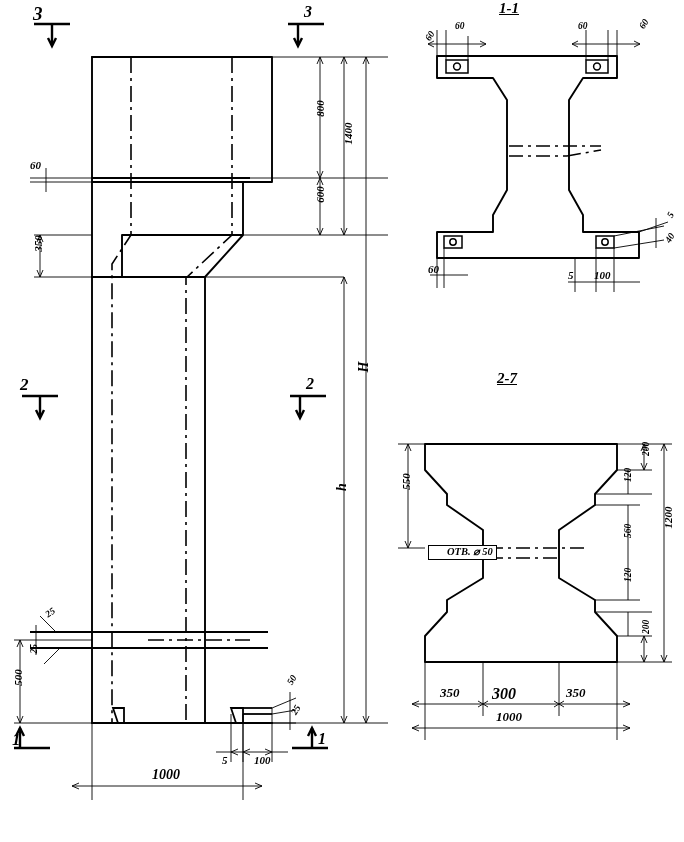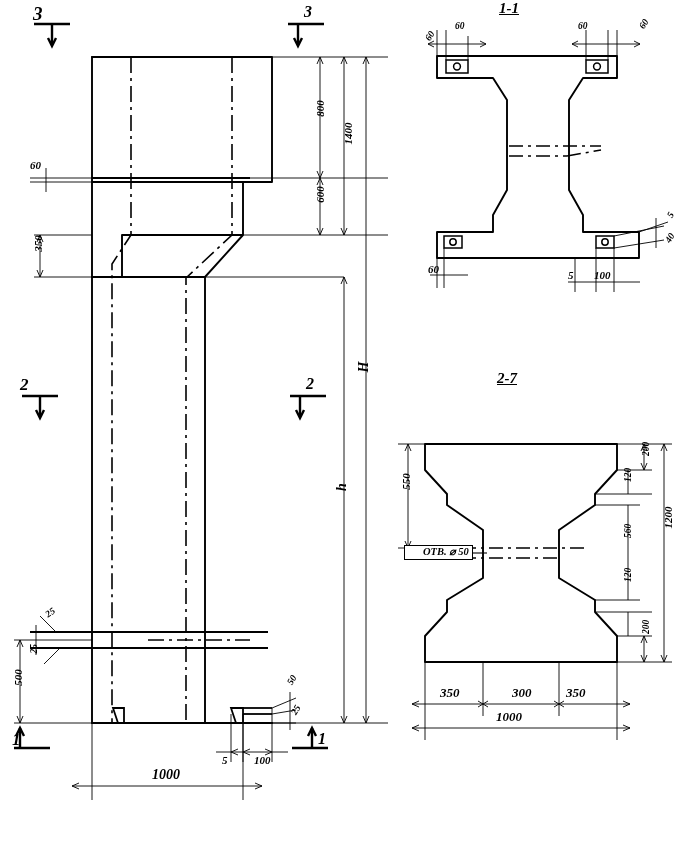--- a/index.html
+++ b/index.html
@@ -295,18 +295,18 @@
 <div class="lbl small" style="left:594px;top:270px;">100</div>
 
 <div class="lbl vert2 small" style="left:386px;top:476px;width:40px;text-align:center;">550</div>
 <div class="lbl vert2 tiny" style="left:630px;top:444px;width:34px;text-align:center;">200</div>
 <div class="lbl vert2 tiny" style="left:612px;top:470px;width:34px;text-align:center;">120</div>
 <div class="lbl vert2 tiny" style="left:612px;top:526px;width:34px;text-align:center;">560</div>
 <div class="lbl vert2 tiny" style="left:612px;top:570px;width:34px;text-align:center;">120</div>
 <div class="lbl vert2 tiny" style="left:630px;top:622px;width:34px;text-align:center;">200</div>
 <div class="lbl vert2 small" style="left:644px;top:512px;width:48px;text-align:center;">1200</div>
 <div class="lbl" style="left:440px;top:686px;font-size:13px;">350</div>
-<div class="lbl" style="left:512px;top:686px;font-size:13px;">300</div>
+<div class="lbl" style="left:492px;top:686px;font-size:16px;">300</div>
 <div class="lbl" style="left:566px;top:686px;font-size:13px;">350</div>
 <div class="lbl" style="left:496px;top:710px;font-size:13px;">1000</div>
-<div class="lbl box" style="left:404px;top:545px;padding-left:18px;">ОТВ. ⌀ 50</div>
+<div class="lbl box" style="left:428px;top:545px;padding-left:18px;">ОТВ. ⌀ 50</div>
 
 </div>
 
 </body></html>

